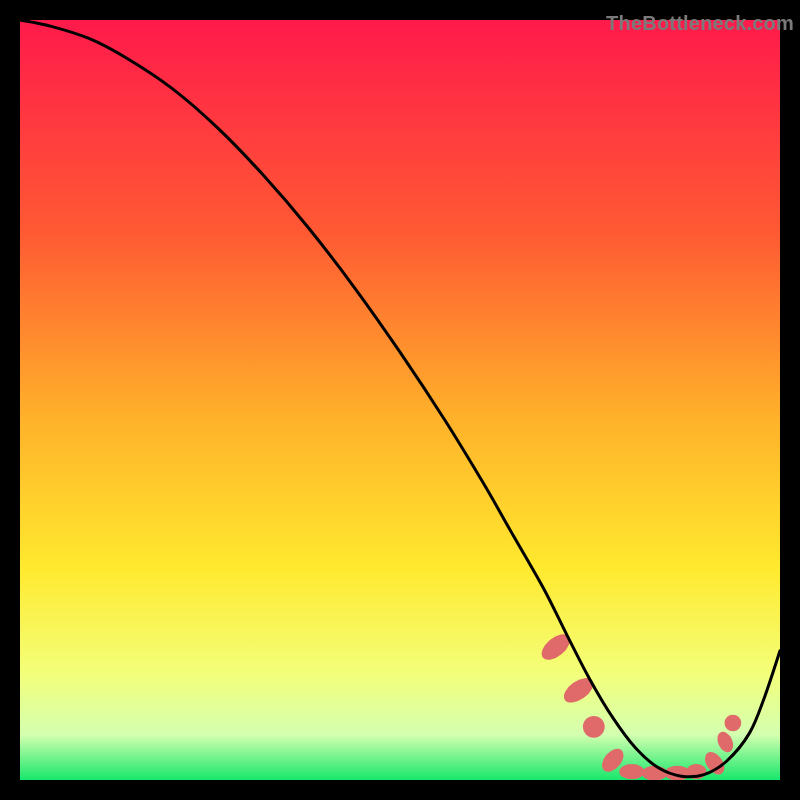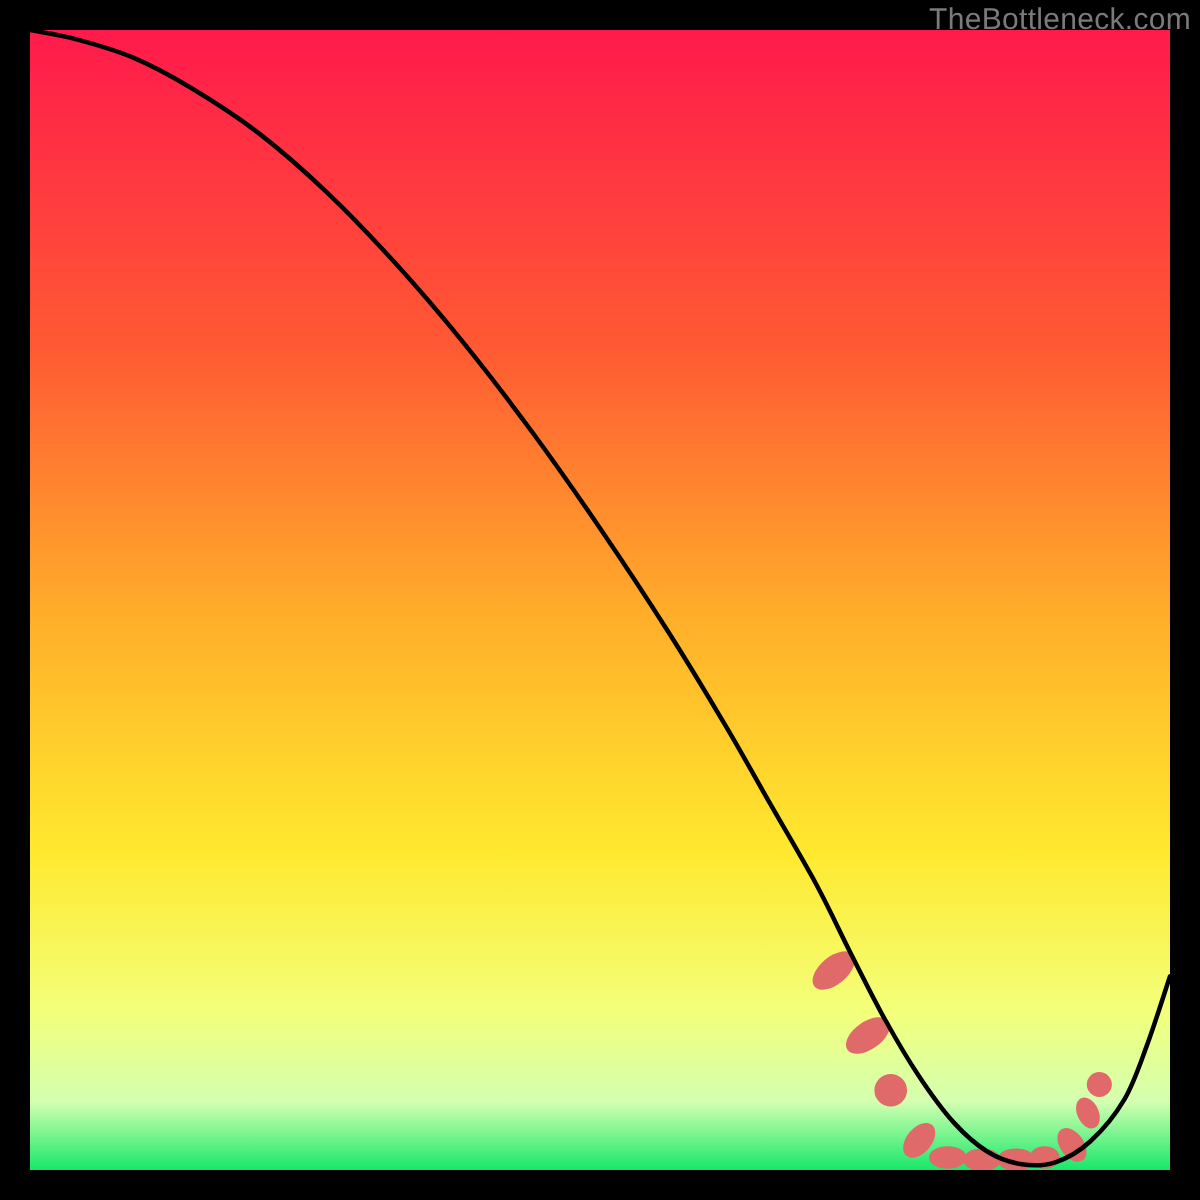--- a/index.html
+++ b/index.html
@@ -14,25 +14,25 @@
   .frame {
     position: absolute;
     left: 20px;
     top: 20px;
     width: 760px;
     height: 760px;
     background: #000;
   }
   .attribution {
     position: absolute;
-    top: 2px;
+    top: 12px;
     right: 6px;
     color: #7a7a7a;
     font-size: 20px;
-    font-weight: 400;
+    font-weight: 700;
     letter-spacing: 0.2px;
     z-index: 10;
   }
   svg {
     position: absolute;
     left: 20px;
     top: 20px;
     width: 760px;
     height: 760px;
   }

